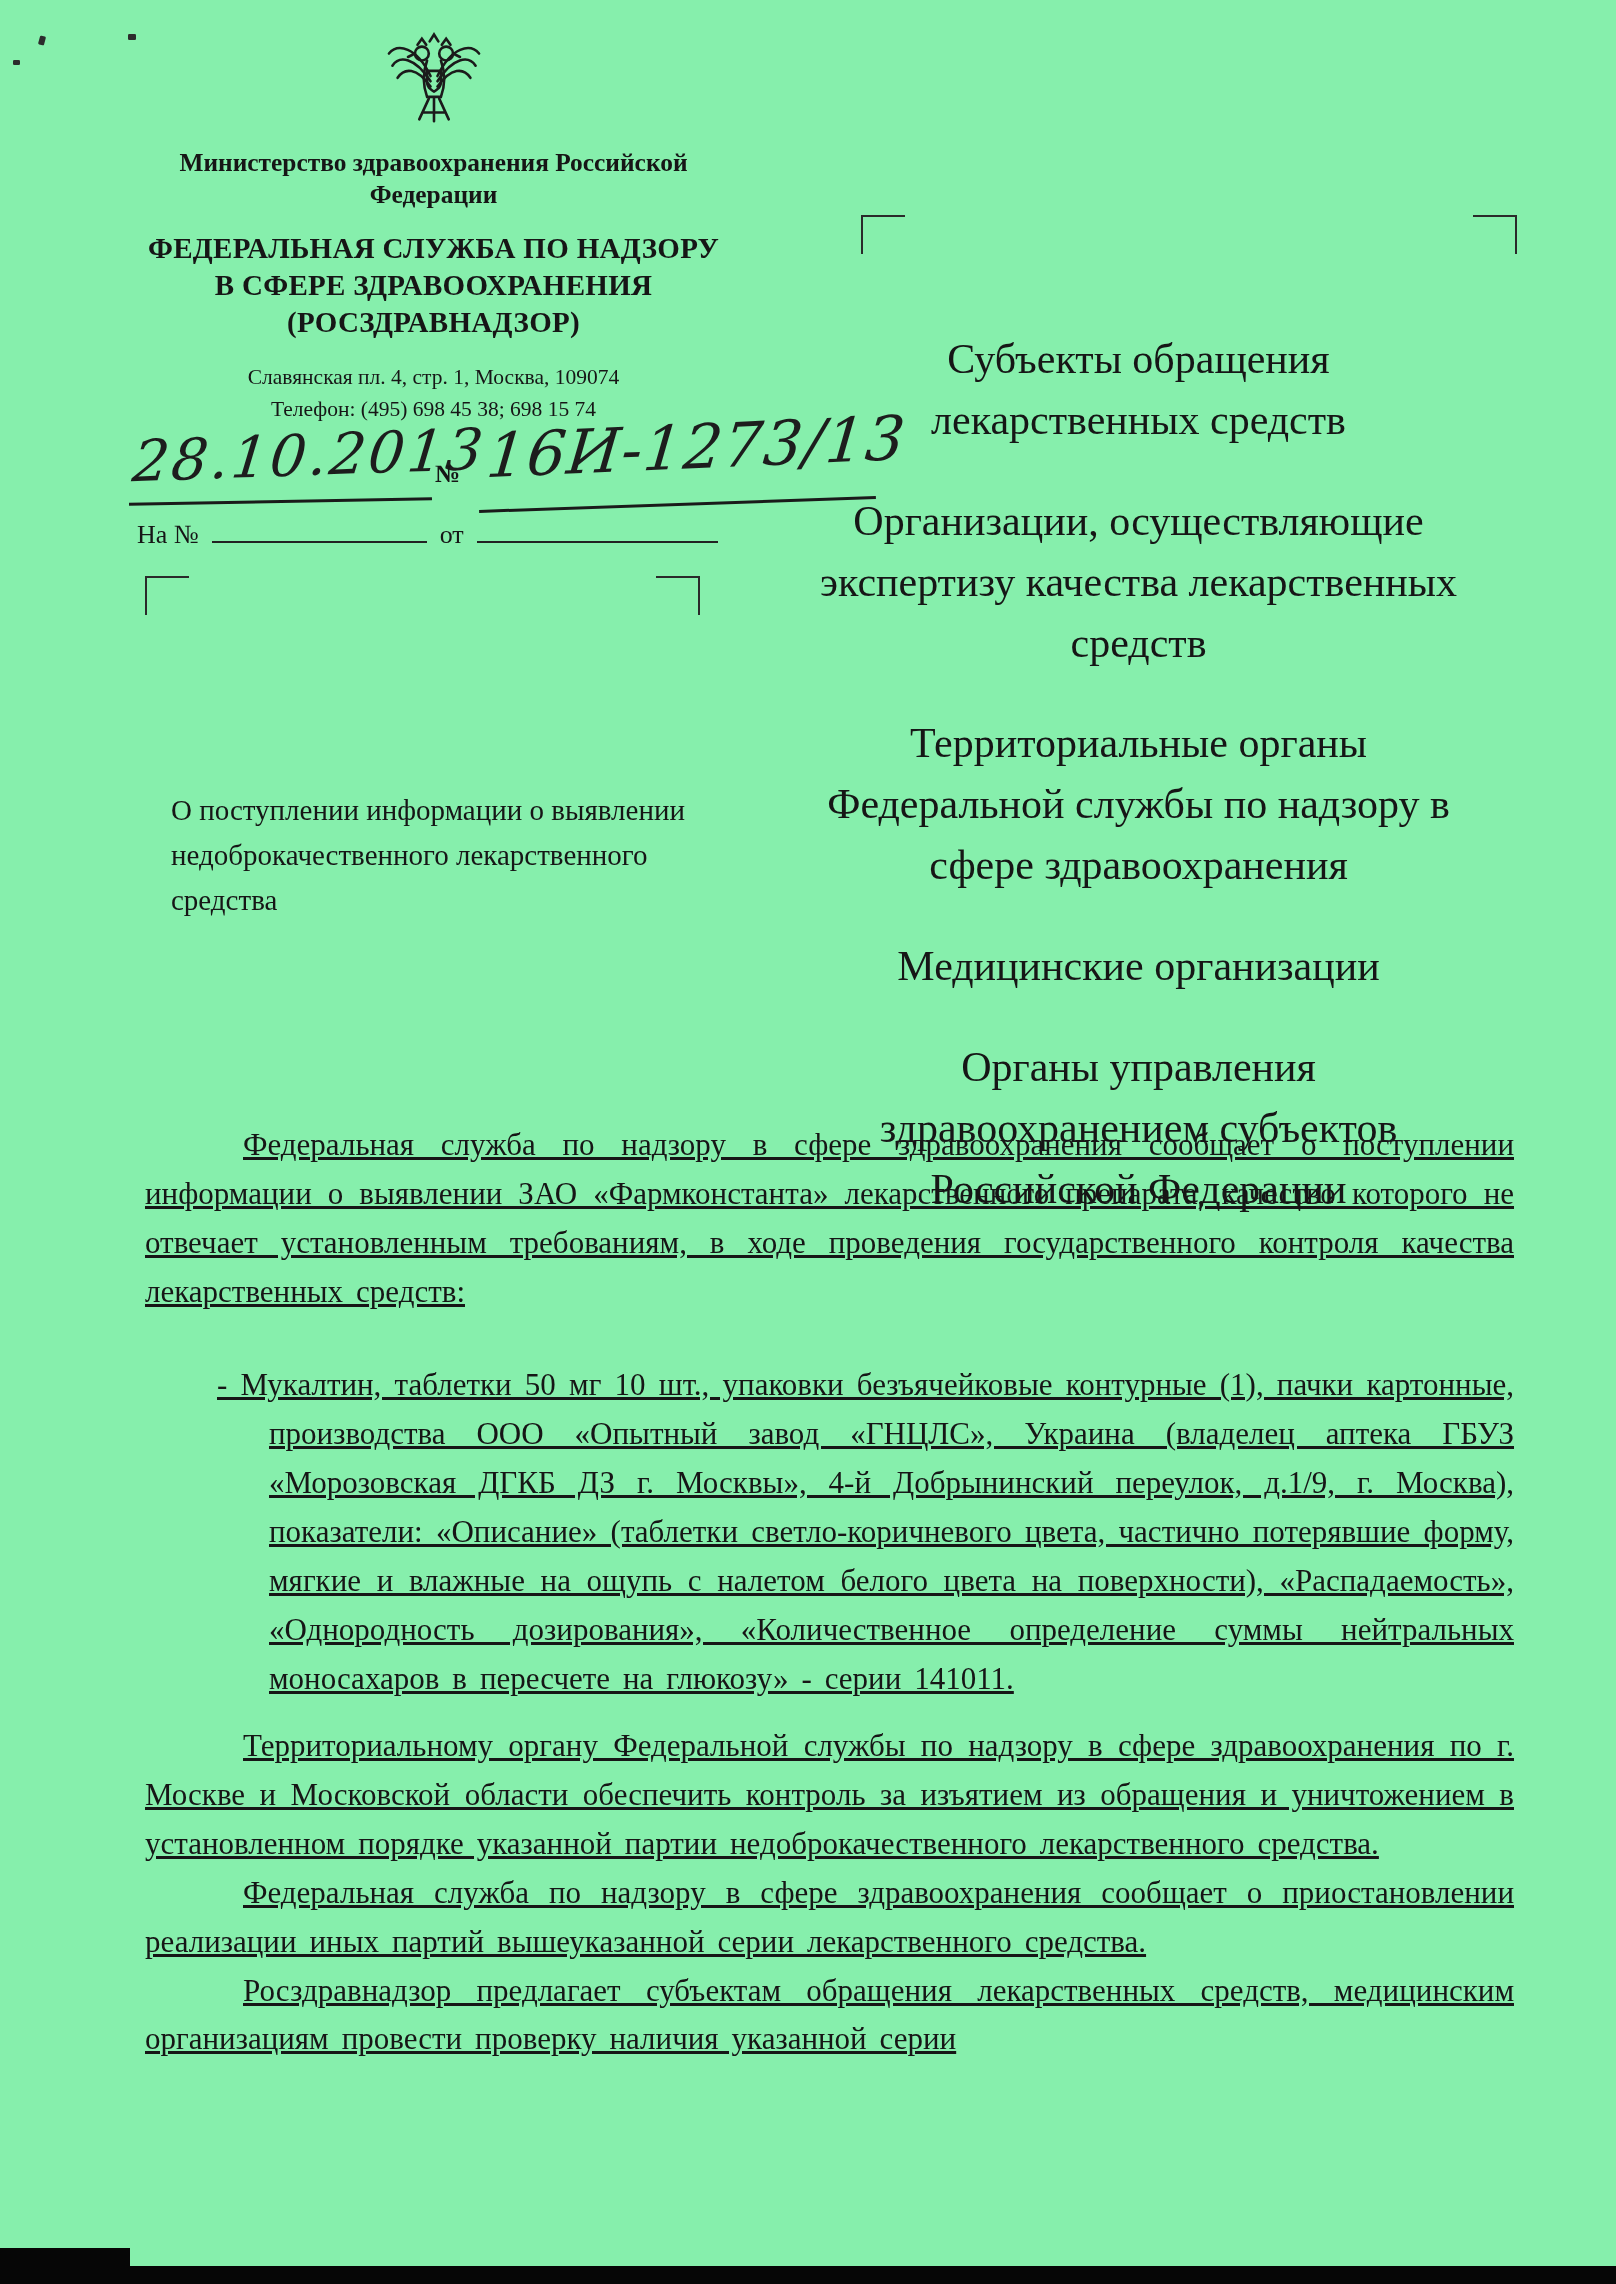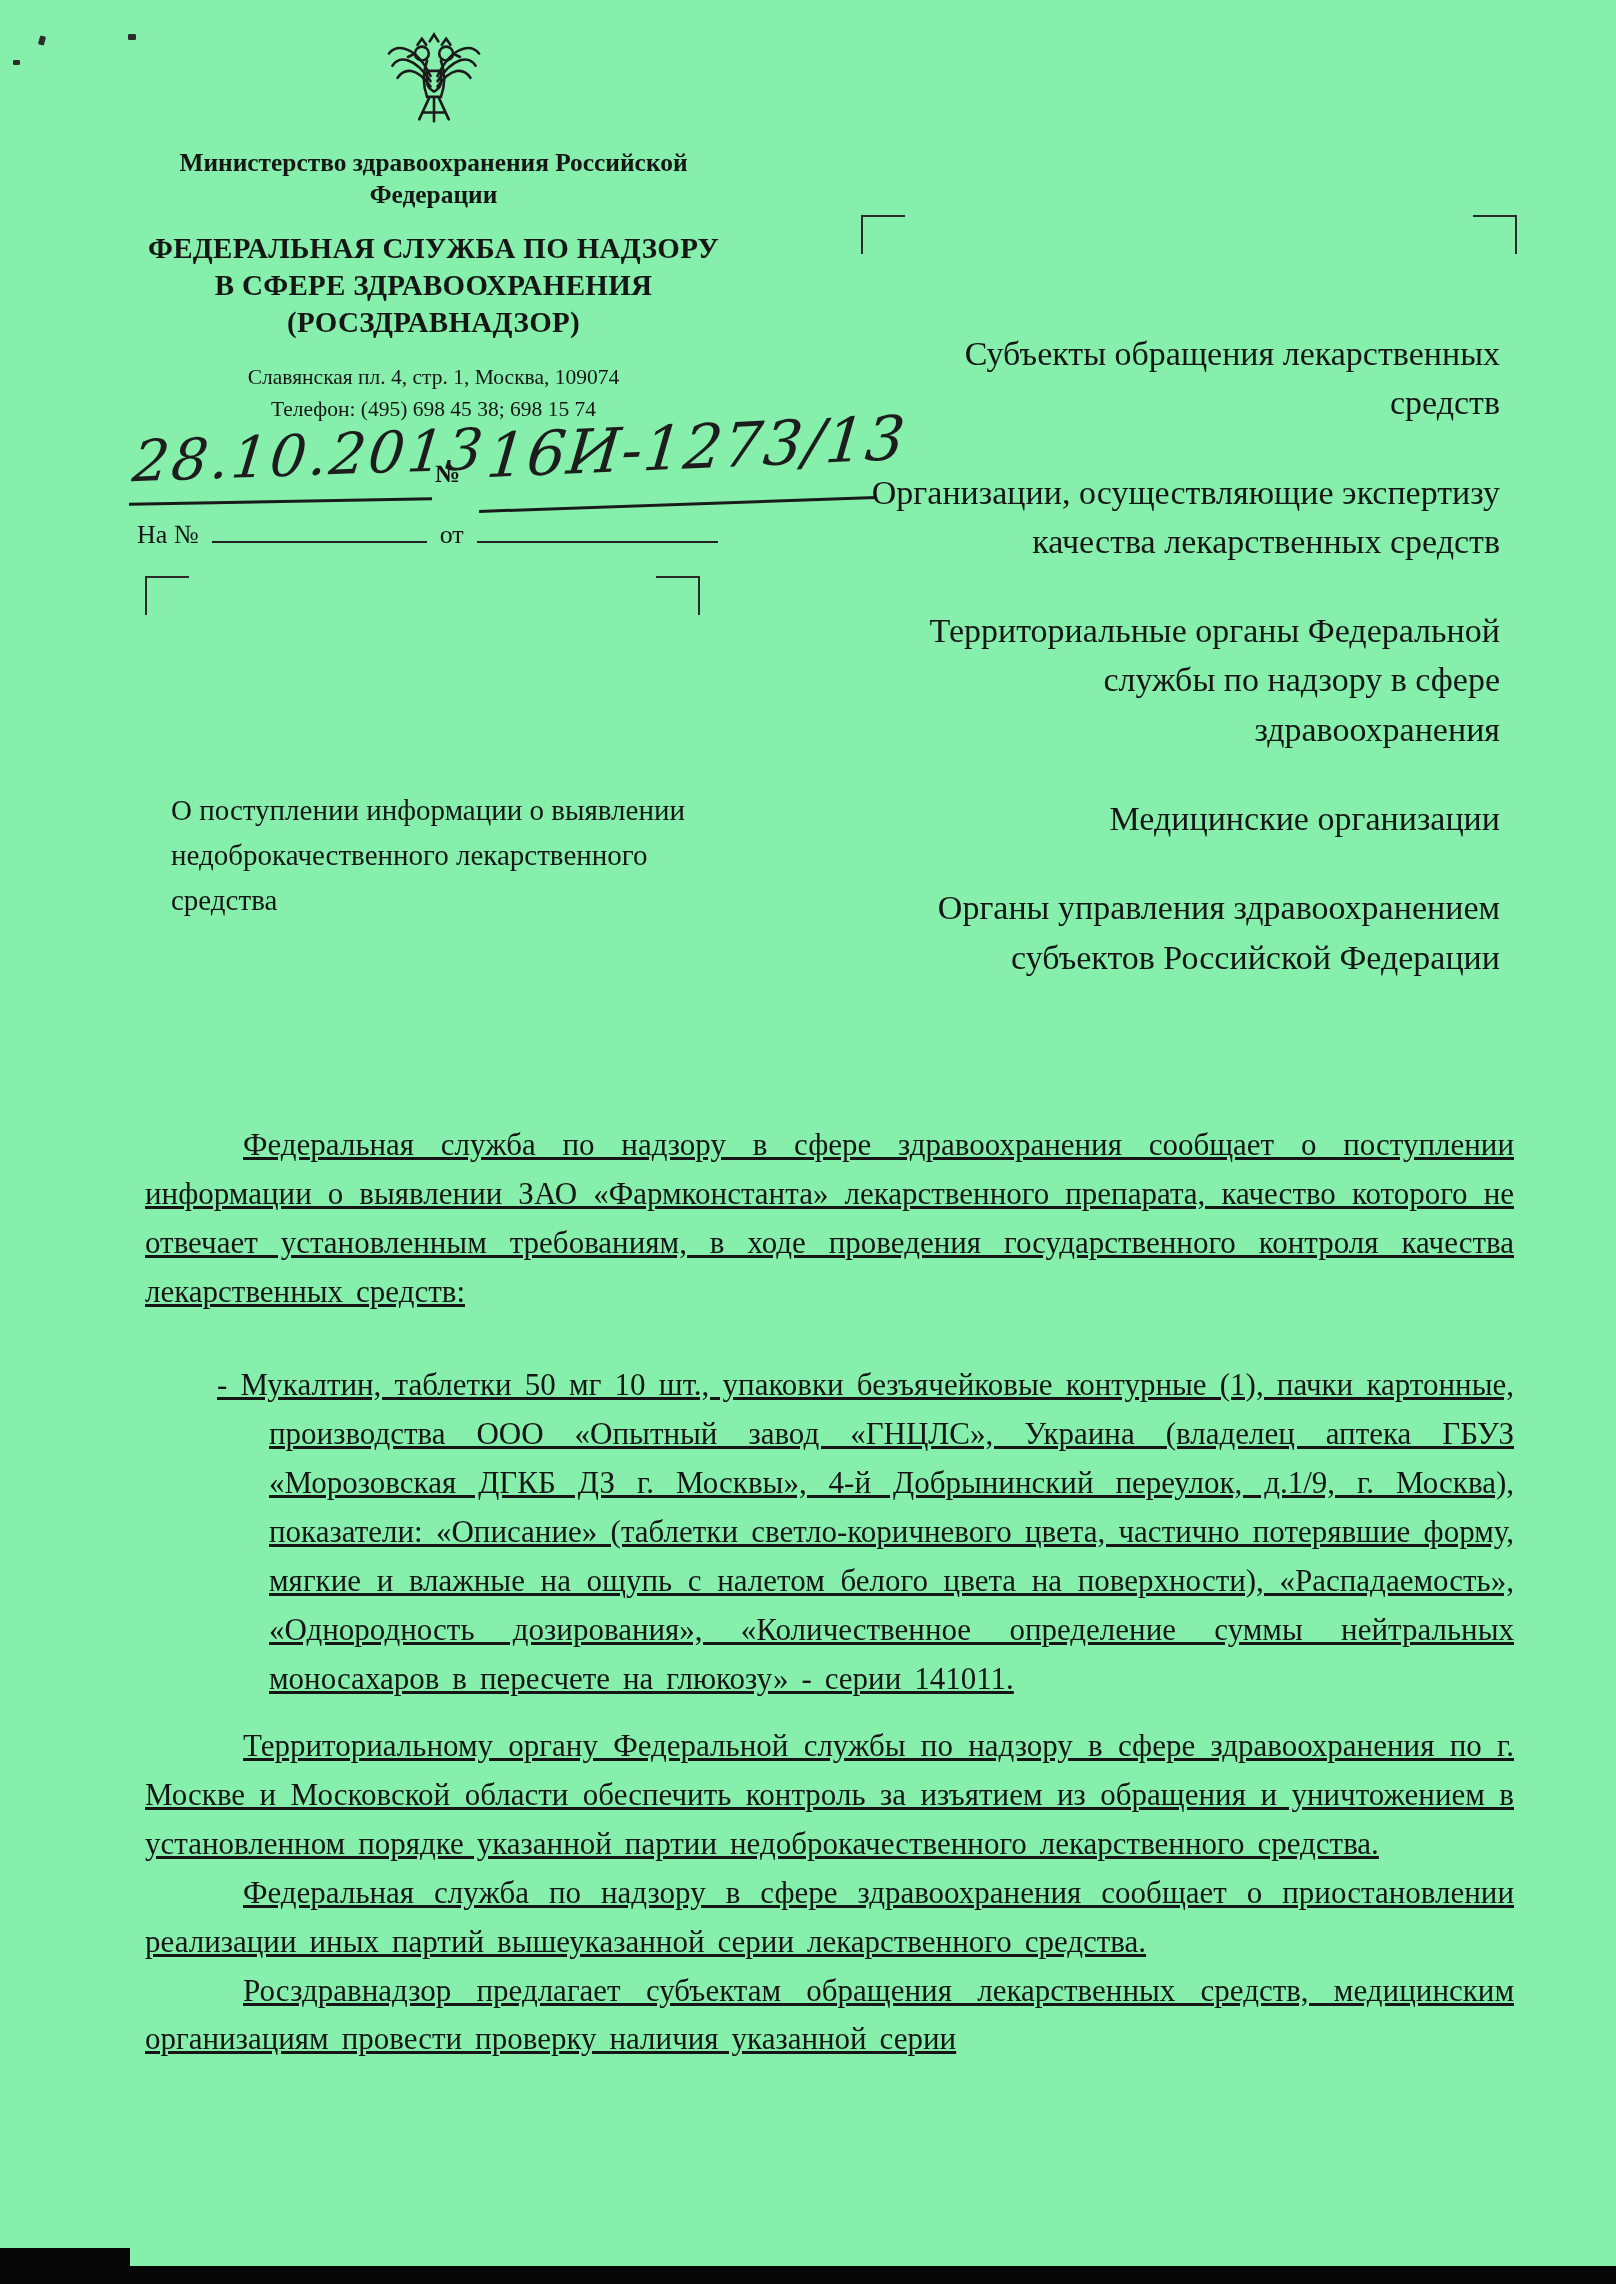--- a/index.html
+++ b/index.html
@@ -45,21 +45,21 @@
   .cmark.tr { border-top-width:2.6px; border-right-width:2.6px; }
   .m1l { left:861px; top:215px; }
   .m1r { left:1473px; top:215px; }
   .m2l { left:145px;  top:576px; }
   .m2r { left:656px; top:576px; }
 
   
   .subject { position:absolute; left:171px; top:788px; width:514px; font-size:29px; line-height:1.55; }
 
   
-  .recipients { position:absolute; left:859px; top:329px; width:641px; text-align:right; font-size:34px; line-height:1.45; }
+  .recipients { position:absolute; left:818px; top:329px; width:641px; text-align:center; font-size:42px; line-height:1.45; }
   .recipient { margin-bottom:40px; }
 
   
   .body-text { position:absolute; left:145px; top:1121px; width:1369px; font-size:31px; line-height:1.58; text-align:justify;text-decoration:underline; }
   .para { text-indent:98px; word-spacing:5.2px; }
   .hang { padding-left:124px; text-indent:-52px; word-spacing:5.2px;margin-top:44px; }
   .gap  { margin-top:18px; }
 
   
   .speck { position:absolute; background:#2c2c2c; border-radius:1.3px; }

